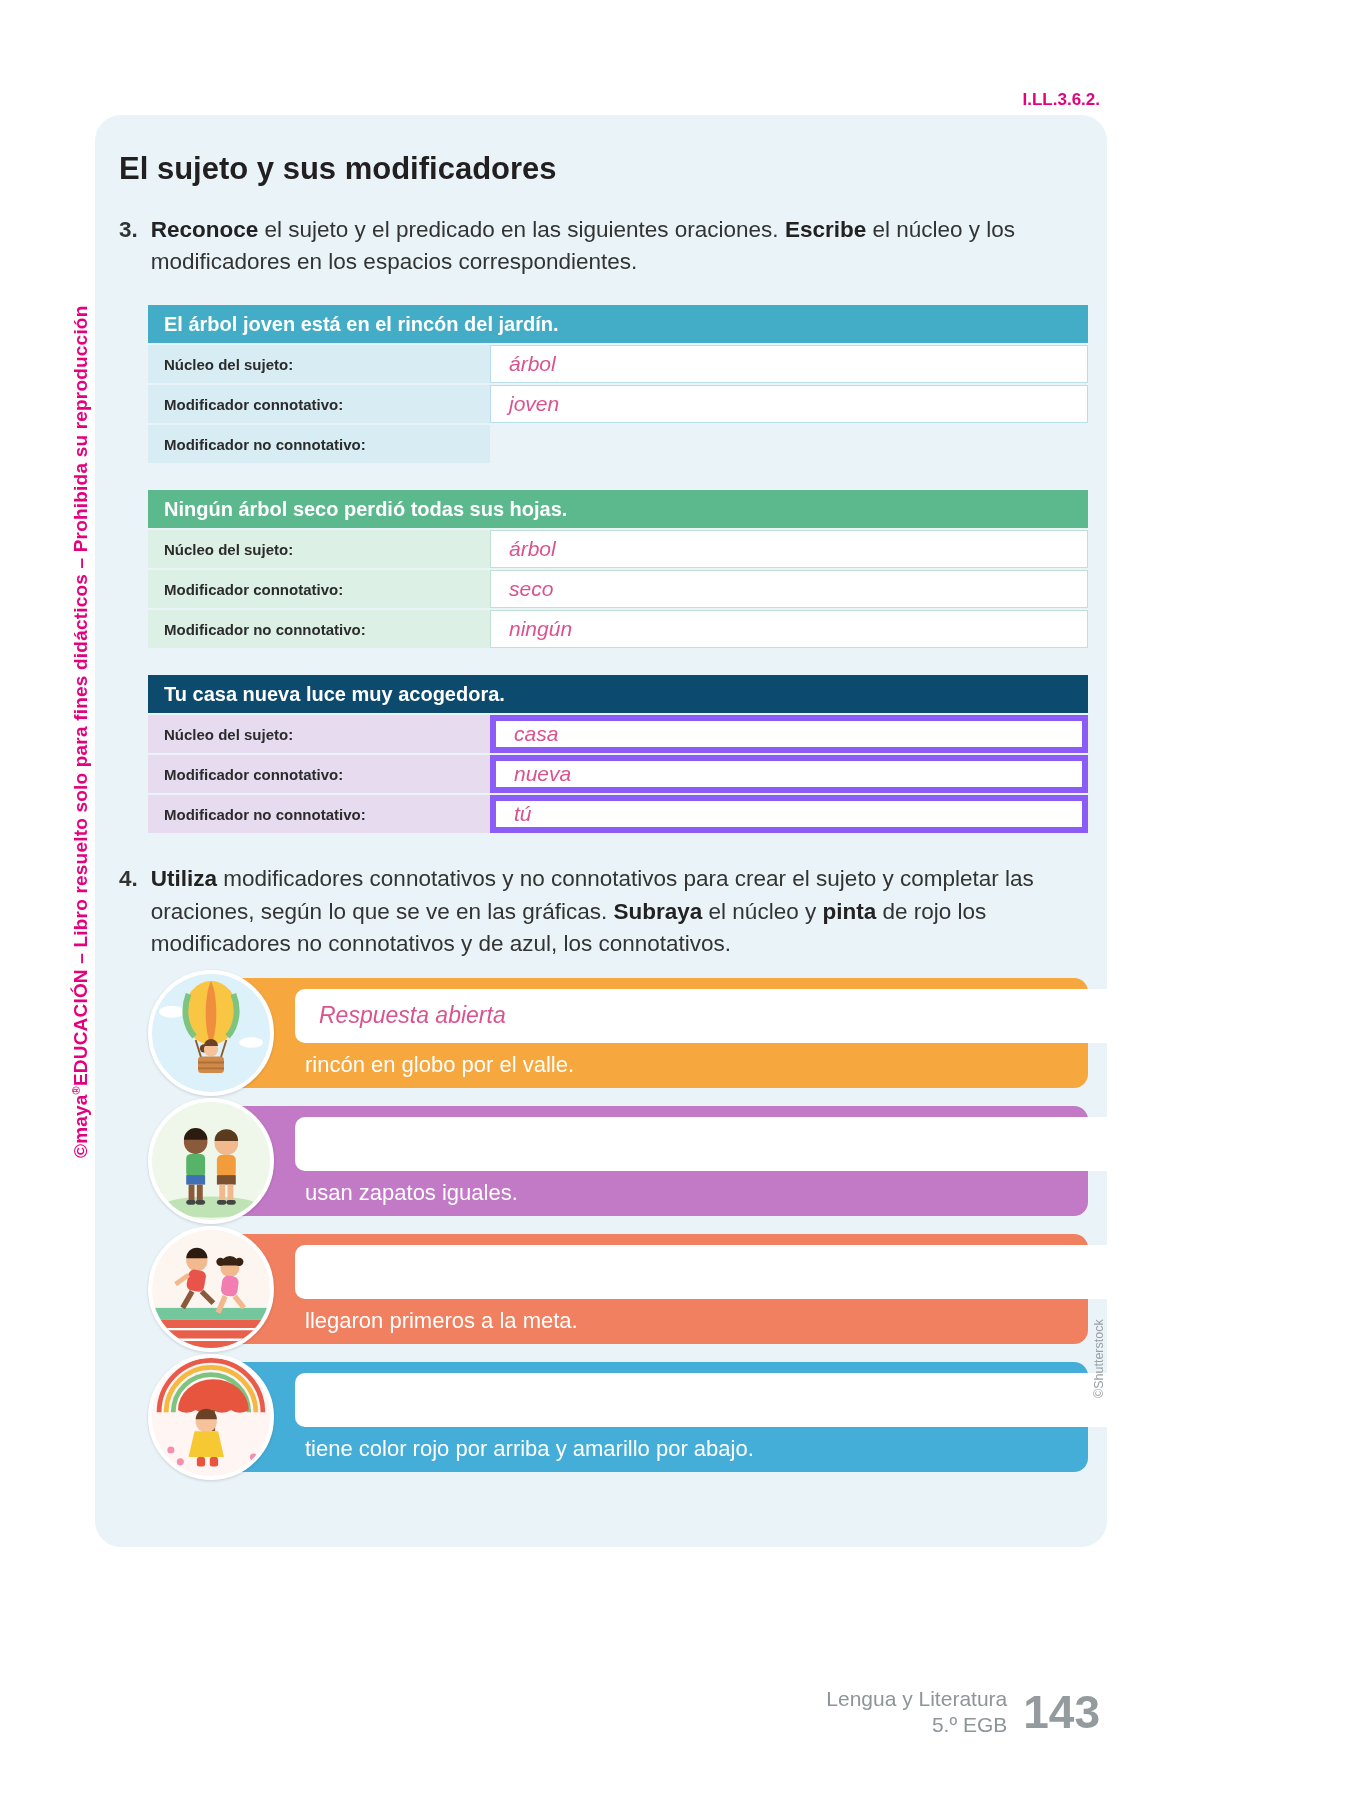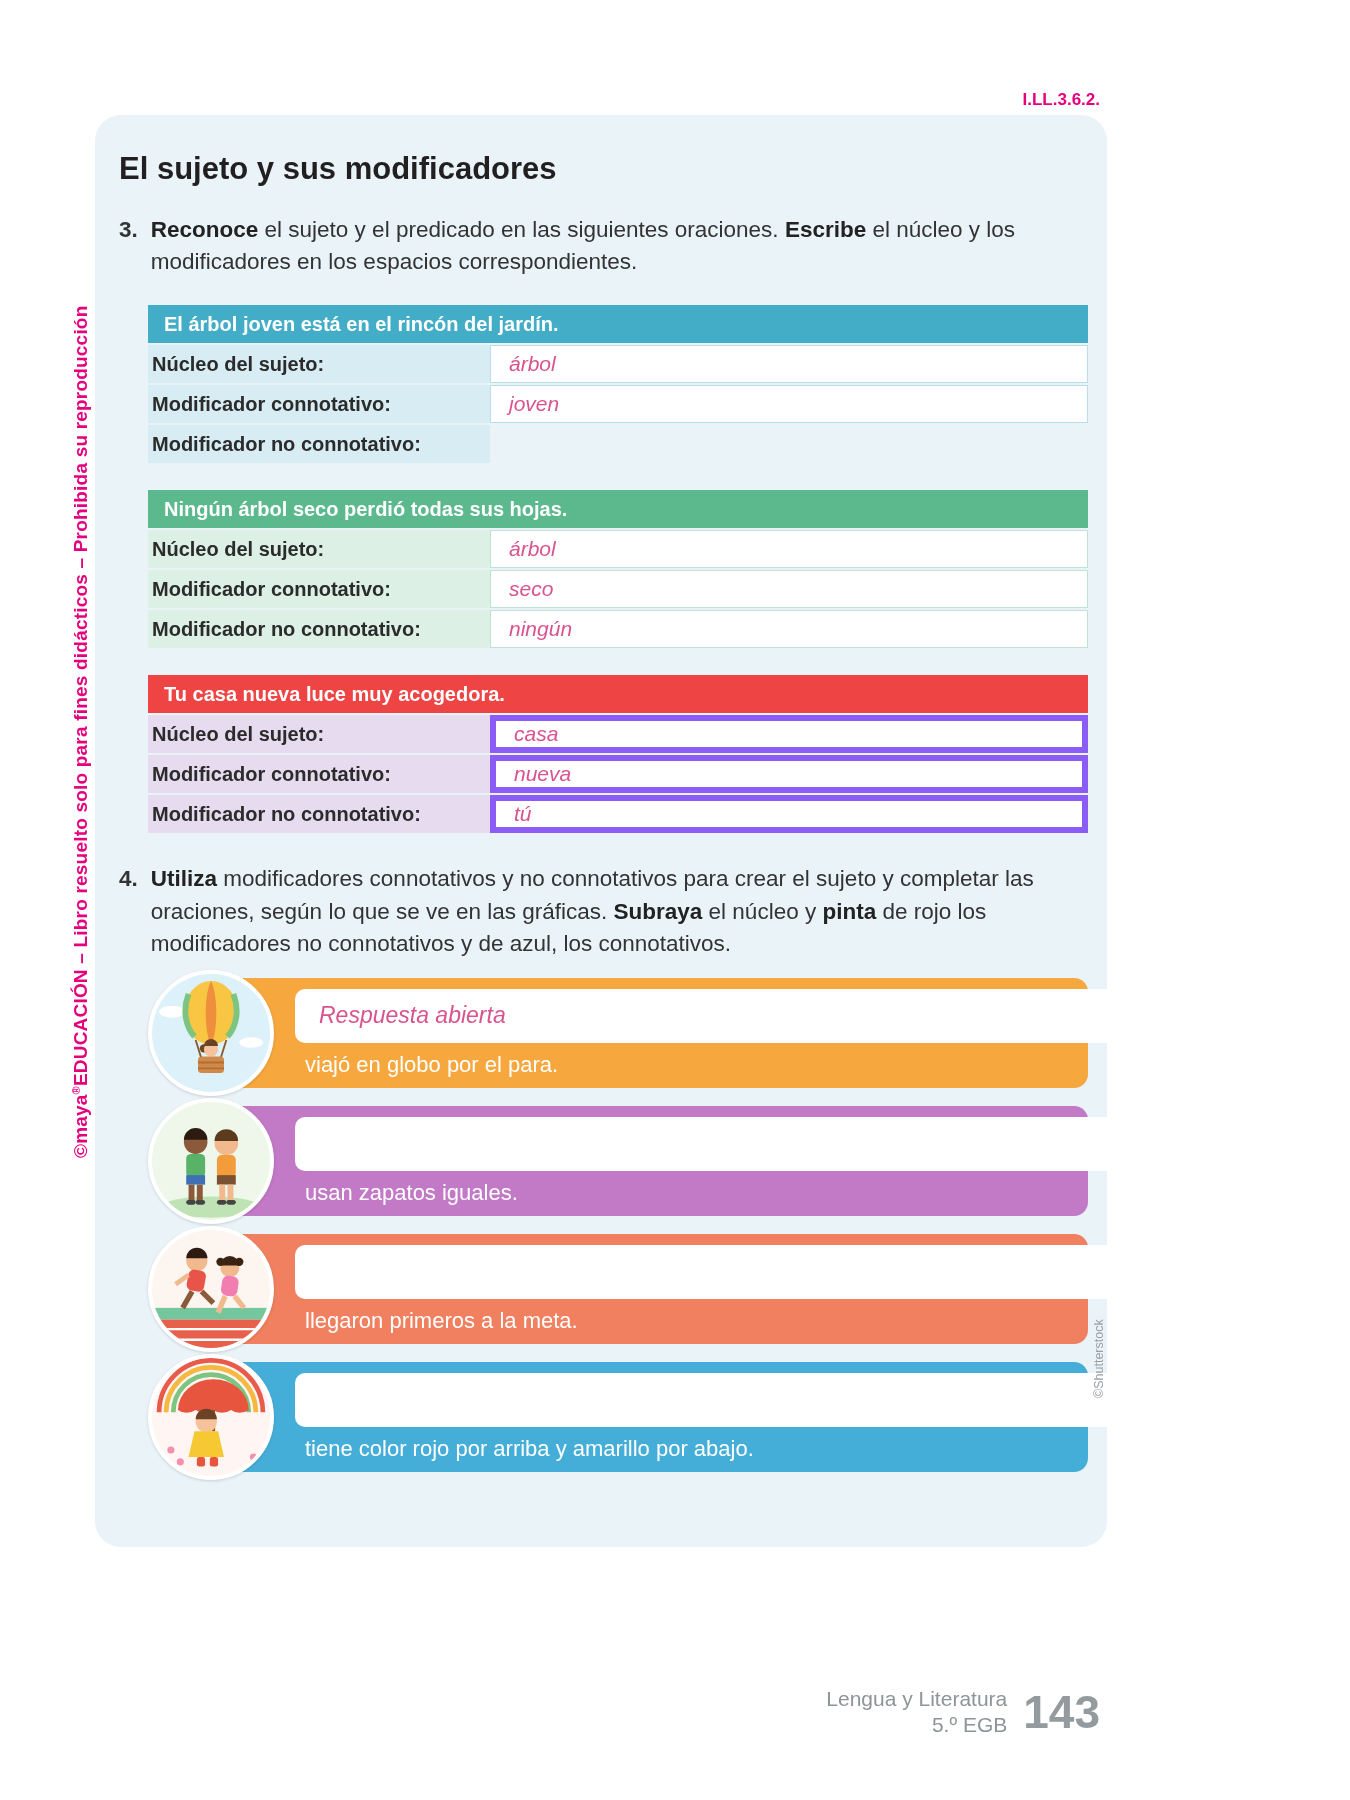--- a/index.html
+++ b/index.html
@@ -15,29 +15,29 @@
     background:#e9f3f8;border-radius:26px;
   }
   .page-title{margin:36px 0 0 24px;font-size:31px;font-weight:bold;color:#221f20;}
   .exercise{display:flex;gap:13px;margin:27px 0 0 24px;width:945px;font-size:22.5px;line-height:1.43;color:#333;}
   .ex-num{font-weight:bold;flex:0 0 auto;}
   .ex-text b{font-weight:bold;color:#222;}
   
   .sent-table{width:940px;margin:27px 0 0 53px;}
   .sent-header{height:38px;display:flex;align-items:center;padding:16px 16px;color:#fff;font-weight:bold;font-size:20px;box-sizing:border-box;}
   .sent-row{display:flex;height:38px;margin-top:2px;}
-  .sent-label{width:342px;display:flex;align-items:center;padding-left:4px;box-sizing:border-box;font-weight:bold;font-size:20px;color:#2b2b2b;}
+  .sent-label{width:342px;display:flex;align-items:center;padding-left:16px;box-sizing:border-box;font-weight:bold;font-size:15px;color:#2b2b2b;}
   .sent-answer{flex:1;background:#fff;display:flex;align-items:center;padding-left:18px;font-size:21px;font-style:italic;color:#d9538f;}
   .t1 .sent-header{background:#43adc7;}
   .t1 .sent-label{background:#d7ecf3;}
   .t1 .sent-answer{border:1px solid #b9dde9;}
   .t2 .sent-header{background:#5cb98e;}
   .t2 .sent-label{background:#dcf0e6;}
   .t2 .sent-answer{border:1px solid #bfe3d2;}
-  .t3 .sent-header{background:#ef4444;}
+  .t3 .sent-header{background:#0c4a6e;}
   .t3 .sent-label{background:#e6dbef;}
   .t3 .sent-answer{border:6px solid #8b5cf6;}
   
   .item{position:relative;width:940px;height:110px;margin:18px 0 0 53px;}
   .item:first-of-type{margin-top:16px;}
   .banner{position:absolute;left:62px;top:0;width:878px;height:110px;border-radius:14px;}
   .b1{background:#f6a83f;}
   .b2{background:#c279c6;}
   .b3{background:#f0805f;}
   .b4{background:#45aed8;}
@@ -131,21 +131,21 @@
   </div>
 
   <div class="exercise" style="margin-top:30px;">
     <span class="ex-num">4.</span>
     <span class="ex-text"><b>Utiliza</b><span> modificadores connotativos y no connotativos para crear el sujeto y completar las oraciones, según lo que se ve en las gráficas. </span><b>Subraya</b><span> el núcleo y </span><b>pinta</b><span> de rojo los modificadores no connotativos y de azul, los connotativos.</span></span>
   </div>
 
   <div class="item">
     <div class="banner b1">
       <div class="bubble">Respuesta abierta</div>
-      <div class="predicate">viajó en globo por el para.</div>
+      <div class="predicate">rincón en globo por el valle.</div>
     </div>
     <div class="circle">
       <svg viewBox="0 0 100 100">
         <rect width="100" height="100" fill="#ddf1fa"></rect>
         <ellipse cx="17" cy="32" rx="11" ry="5" fill="#ffffff"></ellipse>
         <ellipse cx="84" cy="58" rx="10" ry="4.5" fill="#ffffff"></ellipse>
         <ellipse cx="50" cy="33" rx="23" ry="27" fill="#f8c642"></ellipse>
         <path d="M50 6C44 18 44 49 50 60C56 49 56 18 50 6Z" fill="#ef8f3e"></path>
         <path d="M31 17C26 30 28 44 36 53" stroke="#7cc47f" stroke-width="5" fill="none"></path>
         <path d="M69 17C74 30 72 44 64 53" stroke="#7cc47f" stroke-width="5" fill="none"></path>

